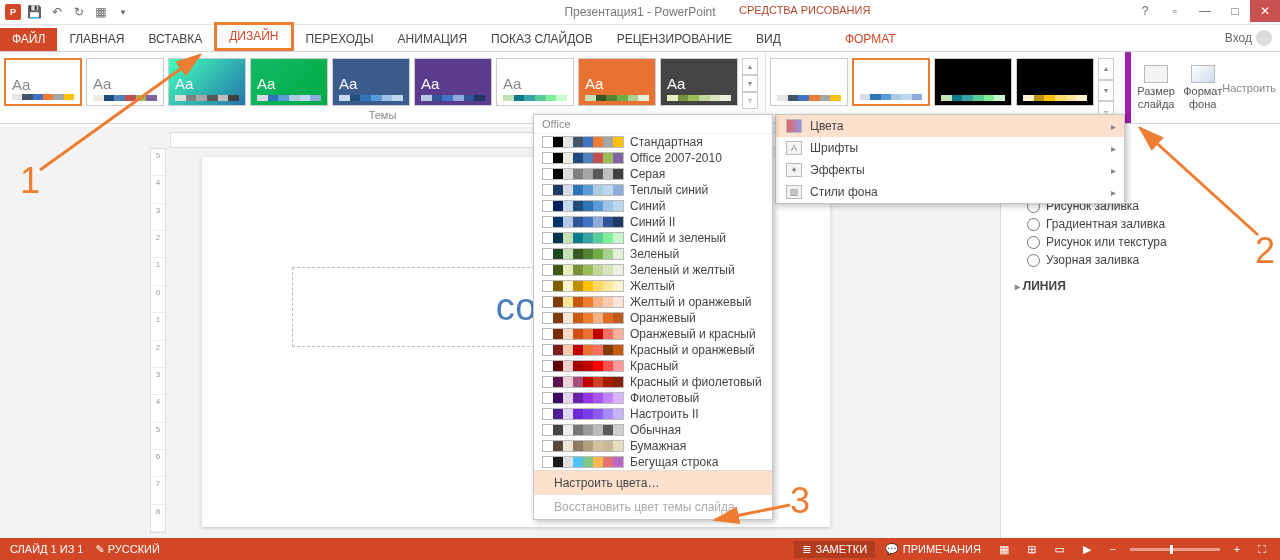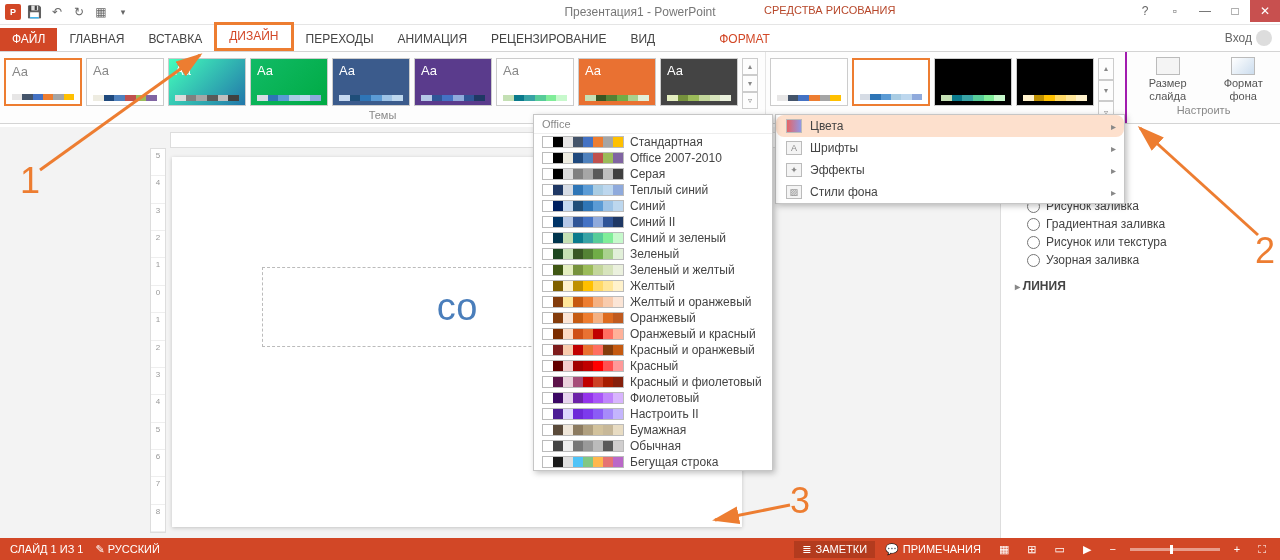--- a/index.html
+++ b/index.html
@@ -7,79 +7,79 @@
 
   
   .brand-strip { height: 3px; background: #d24726; position: absolute; top: 0; left: 700px; right: 0; }
 
   
   .title-bar { height: 25px; background: #fff; display: flex; align-items: center; position: relative; border-bottom: 1px solid #e5e5e5; }
   .qat { display: flex; align-items: center; gap: 4px; padding-left: 4px; }
   .qat-ico { width: 18px; height: 18px; display: flex; align-items: center; justify-content: center; font-size: 12px; color: #666; }
   .app-icon { width: 16px; height: 16px; background: #d24726; color: #fff; font-size: 9px; font-weight: bold; display: flex; align-items: center; justify-content: center; border-radius: 2px; }
   .title-text { position: absolute; left: 50%; transform: translateX(-50%); font-size: 12px; color: #777; }
-  .title-tools  { position: absolute; left: 764px; top: 4px; font-size: 11px; color: #b7472a; text-transform: uppercase; }
+  .title-tools  { position: absolute; left: 739px; top: 4px; font-size: 11px; color: #b7472a; text-transform: uppercase; }
   .win-controls { position: absolute; right: 0; top: 0; display: flex; }
   .win-btn { width: 30px; height: 22px; display: flex; align-items: center; justify-content: center; color: #666; font-size: 12px; }
   .win-close { background: #c8504f; color: #fff; }
 
   
   .ribbon-tabs { height: 27px; display: flex; align-items: flex-end; border-bottom: 1px solid #d4d4d4; position: relative; }
   .tab { padding: 4px 12px 5px; font-size: 12px; color: #444; cursor: pointer; text-transform: uppercase; }
   .tab-file { background: #d24726; color: #fff; }
   .tab-active { border: 3px solid #ed7d31; background: #fff; color: #d24726; position: relative; z-index: 2; }
   .tab-context { color: #d24726; }
   .login { position: absolute; right: 8px; top: 5px; font-size: 12px; color: #666; display: flex; align-items: center; gap: 4px; }
   .login-ava { width: 16px; height: 16px; border-radius: 50%; background: #ddd; }
 
   
   .ribbon-body { height: 72px; background: #fdfdfd; display: flex; border-bottom: 1px solid #d4d4d4; position: relative; }
   .themes-group { flex: 0 0 765px; display: flex; flex-direction: column; }
   .themes-row { display: flex; gap: 4px; padding: 6px 4px 0; flex: 1; }
   .theme-thumb { width: 78px; height: 48px; border: 1px solid #ccc; background: #fff; position: relative; display: flex; align-items: center; justify-content: center; font-size: 14px; color: #888; overflow: hidden; }
   .theme-thumb.sel { border: 2px solid #ed7d31; }
-  .theme-thumb .aa { position: absolute; top: 4px; left: 6px; font-size: 13px; }
+  .theme-thumb .aa { position: absolute; top: 16px; left: 6px; font-size: 15px; }
   .theme-thumb .stripe { position: absolute; bottom: 4px; left: 6px; right: 6px; height: 6px; display: flex; }
   .theme-thumb .stripe span { flex: 1; }
   .theme-spin { width: 16px; display: flex; flex-direction: column; }
   .theme-spin div { flex:1; border:1px solid #ccc; font-size:8px; display:flex; align-items:center; justify-content:center; color:#888; }
   .group-label { text-align: center; font-size: 11px; color: #888; padding-bottom: 2px; }
 
   .variants-group { flex: 0 0 360px; display: flex; flex-direction: column; border-left: 1px solid #e5e5e5; }
   .variants-row { display: flex; gap: 4px; padding: 6px 4px 0; flex: 1; }
 
-  .customize-group { flex: 1; display: flex; flex-direction: column; border-left: 2px solid #a21caf; align-items: center; justify-content: center; padding: 4px; }
+  .customize-group { flex: 1; display: flex; flex-direction: row; border-left: 6px solid #a21caf; align-items: center; justify-content: center; padding: 4px; }
   .cust-btns { display: flex; gap: 6px; }
   .cust-btn { display: flex; flex-direction: column; align-items: center; font-size: 11px; color: #555; text-align: center; line-height: 1.1; }
   .cust-btn .ic { width: 24px; height: 18px; border: 1px solid #bbb; background: #f4f4f4; margin-bottom: 2px; }
 
   
   .workspace { position: absolute; top: 127px; left: 0; right: 0; bottom: 22px; background: #f3f3f3; }
   .ruler-h { position: absolute; top: 5px; left: 170px; right: 300px; height: 16px; background: #fff; border: 1px solid #ddd; font-size: 8px; color: #999; display: flex; }
   .ruler-v { position: absolute; top: 21px; left: 150px; width: 16px; bottom: 5px; background: #fff; border: 1px solid #ddd; font-size: 8px; color: #999; display: flex; flex-direction: column; }
   .ruler-v span { flex: 1; border-bottom: 1px solid #eee; padding-top: 2px; text-align: center; }
-  .slide-canvas { position: absolute; top: 30px; left: 172px; width: 570px; height: 370px; background: #fff; box-shadow: 0 1px 4px rgba(0,0,0,.2); }
+  .slide-canvas { position: absolute; top: 30px; left: 202px; width: 628px; height: 370px; background: #fff; box-shadow: 0 1px 4px rgba(0,0,0,.2); }
   .slide-canvas .ph-title { position: absolute; top: 110px; left: 90px; right: 90px; height: 80px; border: 1px dashed #bbb; display:flex; align-items:center; justify-content:center; font-size: 38px; color: #4a7ebb; }
   .slide-canvas .ph-sub   { position: absolute; top: 200px; left: 90px; right: 90px; height: 40px; border: 1px dashed #bbb; display:flex; align-items:center; justify-content:center; font-size: 18px; color: #777; }
 
   
   .scheme-menu { position: absolute; top: 114px; left: 533px; width: 240px; background: #fff; border: 1px solid #c6c6c6; box-shadow: 2px 2px 6px rgba(0,0,0,.25); z-index: 10; }
   .scheme-title { padding: 3px 8px; font-size: 11px; color: #888; border-bottom: 1px solid #eee; }
   .scheme-list { max-height: 390px; overflow: hidden; }
   .scheme-item { display: flex; align-items: center; gap: 6px; padding: 1px 8px; font-size: 12px; color: #444; cursor: pointer; }
   .scheme-sw { display: flex; width: 82px; height: 12px; border: 1px solid #bbb; }
   .scheme-sw i { flex: 1; }
   .scheme-foot { border-top: 1px solid #ddd; }
   .scheme-foot .scheme-item { padding: 5px 10px 5px 20px; }
   .scheme-foot .scheme-item.hl { background: #fde0cd; }
 
   
   .variants-flyout { position: absolute; top: 114px; left: 775px; width: 350px; background: #fff; border: 1px solid #c6c6c6; box-shadow: 2px 2px 6px rgba(0,0,0,.25); z-index: 9; }
   .fly-item { display: flex; align-items: center; gap: 8px; padding: 4px 10px; font-size: 12px; color: #444; position: relative; }
-  .fly-item.hl { background: #fde0cd; border-radius: 8px; }
+  .fly-item.hl { background: #fde0cd; }
   .fly-item .ic { width: 16px; height: 14px; border: 1px solid #bbb; background: #f4f4f4; font-size: 9px; display:flex; align-items:center; justify-content:center; color:#888;}
   .fly-item .arr { position: absolute; right: 8px; color: #888; font-size: 10px; }
 
   
   .format-pane { position: absolute; top: 127px; right: 0; width: 280px; bottom: 22px; background: #fff; border-left: 1px solid #ddd; padding: 70px 12px 0; }
   .fp-section { font-size: 12px; color: #444; }
   .fp-radio { display: flex; align-items: center; gap: 6px; padding: 2px 0 2px 14px; }
   .fp-radio input { margin:0; }
   .fp-heading { font-weight: bold; padding: 10px 0 2px 2px; }
   .fp-heading::before { content: "▸ "; color: #888; font-size: 10px; }
@@ -124,20 +124,21 @@
   </div>
 </div>
 
 <div class="ribbon-tabs">
   <div class="tab tab-file">ФАЙЛ</div>
   <div class="tab">ГЛАВНАЯ</div>
   <div class="tab">ВСТАВКА</div>
   <div class="tab tab-active">ДИЗАЙН</div>
   <div class="tab">ПЕРЕХОДЫ</div>
   <div class="tab">АНИМАЦИЯ</div>
+  <div class="tab">ПОКАЗ СЛАЙДОВ</div>
   <div class="tab">РЕЦЕНЗИРОВАНИЕ</div>
   <div class="tab">ВИД</div>
   <div class="tab tab-context" style="margin-left:40px">ФОРМАТ</div>
   <div class="login">
       <span>Вход</span>
       <div class="login-ava"></div>
     </div>
 </div>
 
 <div class="ribbon-body">
@@ -593,57 +594,65 @@
           <i style="background:#7c3aed"></i>
           <i style="background:#8b5cf6"></i>
           <i style="background:#a78bfa"></i>
           <i style="background:#c4b5fd"></i>
         </div>
         <span>Настроить II</span>
       </div>
       <div class="scheme-item">
         <div class="scheme-sw">
           <i style="background:#fff"></i>
+          <i style="background:#444"></i>
+          <i style="background:#eee"></i>
+          <i style="background:#777"></i>
+          <i style="background:#999"></i>
+          <i style="background:#bbb"></i>
+          <i style="background:#595959"></i>
+          <i style="background:#d0cece"></i>
+        </div>
+        <span>Обычная</span>
+      </div>
+      <div class="scheme-item">
+        <div class="scheme-sw">
+          <i style="background:#fff"></i>
           <i style="background:#5a4a3a"></i>
           <i style="background:#efe6d9"></i>
           <i style="background:#8c7b60"></i>
           <i style="background:#b0a080"></i>
           <i style="background:#d2c29d"></i>
           <i style="background:#c7b899"></i>
           <i style="background:#e8dcc3"></i>
         </div>
         <span>Бумажная</span>
       </div>
       <div class="scheme-item">
         <div class="scheme-sw">
           <i style="background:#fff"></i>
-          <i style="background:#444"></i>
-          <i style="background:#eee"></i>
-          <i style="background:#777"></i>
-          <i style="background:#999"></i>
-          <i style="background:#bbb"></i>
-          <i style="background:#595959"></i>
-          <i style="background:#d0cece"></i>
-        </div>
-        <span>Обычная</span>
-      </div>
-      <div class="scheme-item">
-        <div class="scheme-sw">
-          <i style="background:#fff"></i>
           <i style="background:#1b1b1b"></i>
           <i style="background:#e0e0e0"></i>
           <i style="background:#4fc3f7"></i>
           <i style="background:#81c784"></i>
           <i style="background:#ffb74d"></i>
           <i style="background:#e57373"></i>
           <i style="background:#ba68c8"></i>
         </div>
         <span>Бегущая строка</span>
       </div>
     </div>
+  <div class="scheme-foot">
+    <div class="scheme-item hl">
+        <span>Настроить цвета…</span>
+      </div>
+    <div class="scheme-item" style="color:#aaa">
+        <span>Восстановить цвет темы слайда</span>
+      </div>
+  </div>
 </div>
 
 <div class="format-pane">
   <div class="fp-section">
     <label class="fp-radio">
         <input type="radio" name="fill" style="">
         <span>Рисунок заливка</span>
       </label>
     <label class="fp-radio">
         <input type="radio" name="fill" style="">

